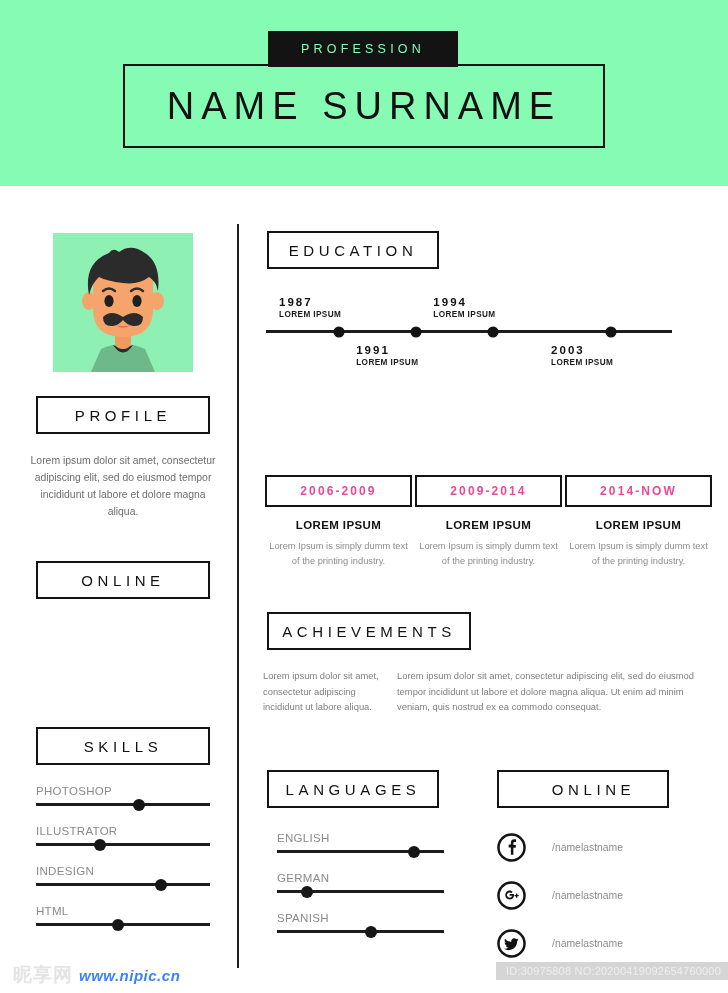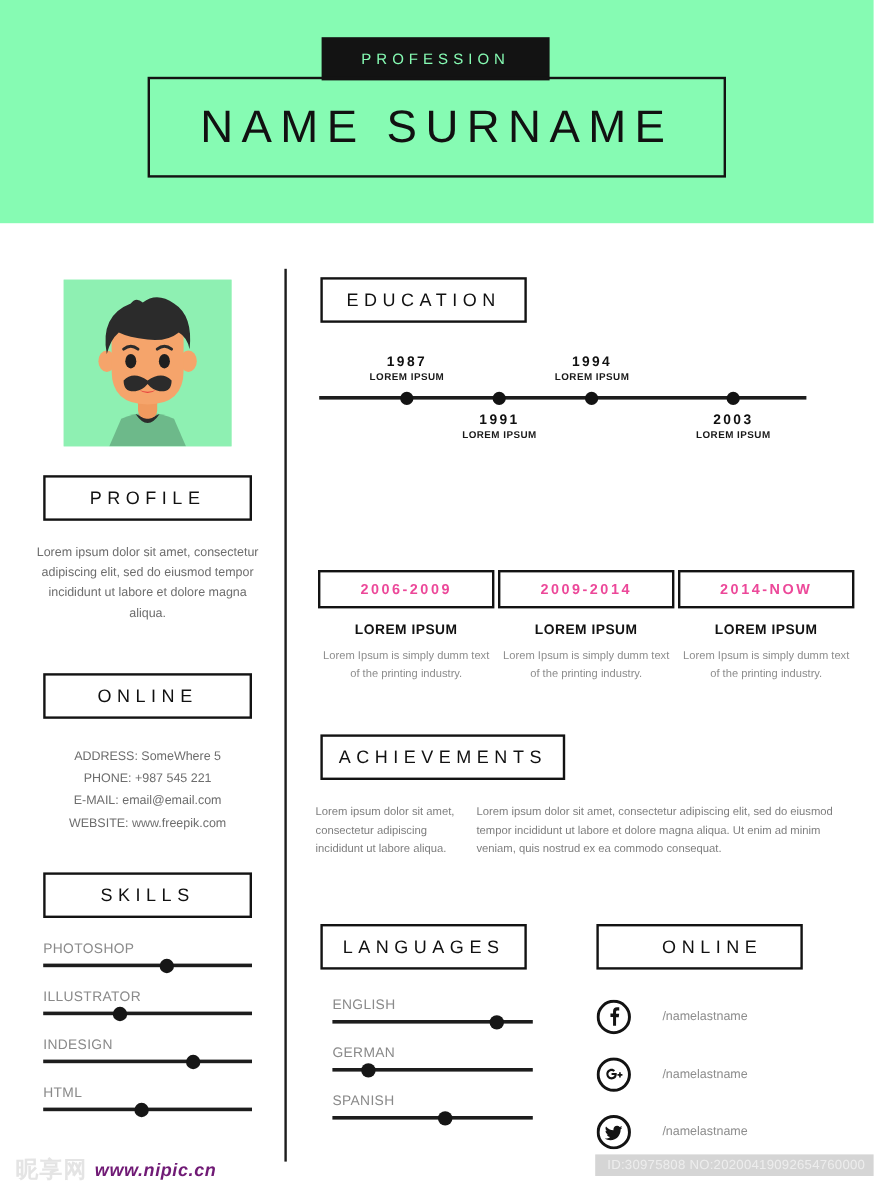--- a/index.html
+++ b/index.html
@@ -65,21 +65,21 @@
   
   .rbox-education{position:absolute;left:267px;top:231px;width:172px;height:38px;}
   .rbox-experience{position:absolute;left:267px;top:415px;width:172px;height:38px;}
   .rbox-achievements{position:absolute;left:267px;top:612px;width:204px;height:38px;}
   .rbox-languages{position:absolute;left:267px;top:770px;width:172px;height:38px;}
   .rbox-online{position:absolute;left:497px;top:770px;width:172px;height:38px;padding-left:21px;}
 
   
   .timeline{position:absolute;left:266px;top:330px;width:406px;height:3px;background:#1d1d1d;}
   .tl-dot{position:absolute;top:50%;width:11px;height:11px;border-radius:50%;background:#131313;transform:translate(-50%,-50%);}
-  .tl-item{position:absolute;text-align:center;width:120px;}
+  .tl-item{position:absolute;text-align:left;width:120px;}
   .tl-item.above{bottom:14px;}
   .tl-item.below{top:14px;}
   .tl-year{font-size:11.5px;font-weight:bold;letter-spacing:2px;color:#111;}
   .tl-sub{font-size:8.2px;font-weight:bold;letter-spacing:.4px;color:#1a1a1a;margin-top:2px;}
 
   
   .exp-col{position:absolute;width:147px;top:475px;}
   .exp-date{
     border:2.3px solid #131313;box-sizing:border-box;height:32px;
     display:flex;align-items:center;justify-content:center;
@@ -100,21 +100,21 @@
   .online-icon{width:29px;height:29px;flex:none;}
   .online-handle{margin-left:26px;font-size:10.4px;color:#8d8d8d;}
 
   
   .wm-left{
     position:absolute;left:13px;top:962px;display:flex;align-items:center;gap:6px;
     color:#e2e2e2;
   }
   .wm-cn{font-size:19px;font-weight:bold;letter-spacing:1px;color:#e4e4e4;
          -webkit-text-stroke:0px;font-family:"DejaVu Sans",sans-serif;}
-  .wm-url{font-size:15px;font-style:italic;font-weight:bold;color:#701a75;letter-spacing:.5px;}
+  .wm-url{font-size:15px;font-style:italic;font-weight:bold;color:#3b82f6;letter-spacing:.5px;}
   .wm-right{
     position:absolute;right:0px;top:962px;background:#d5d5d5;color:#ededed;
     font-size:11px;padding:3px 7px 3px 10px;letter-spacing:.2px;white-space:nowrap;
   }
 </style>
 </head>
 <body>
 
 <div class="page">
 
@@ -159,26 +159,20 @@
     </svg>
   </div>
 
   <div class="sec-box lbox-profile">
     <span>PROFILE</span>
   </div>
   <div class="profile-text">Lorem ipsum dolor sit amet, consectetur adipiscing elit, sed do eiusmod tempor incididunt ut labore et dolore magna aliqua.</div>
 
   <div class="sec-box lbox-contact">
     <span>ONLINE</span>
-  </div>
-  <div class="contact-list">
-    <div>ADDRESS: SomeWhere 5</div>
-    <div>PHONE: +987 545 221</div>
-    <div>E-MAIL: email@email.com</div>
-    <div>WEBSITE: www.freepik.com</div>
   </div>
 
   <div class="sec-box lbox-skills">
     <span>SKILLS</span>
   </div>
 
   <div class="skill-row" style="top:785px">
     <div class="skill-label">PHOTOSHOP</div>
     <div class="slider">
       <div class="knob" style="left: 59%;"></div>

